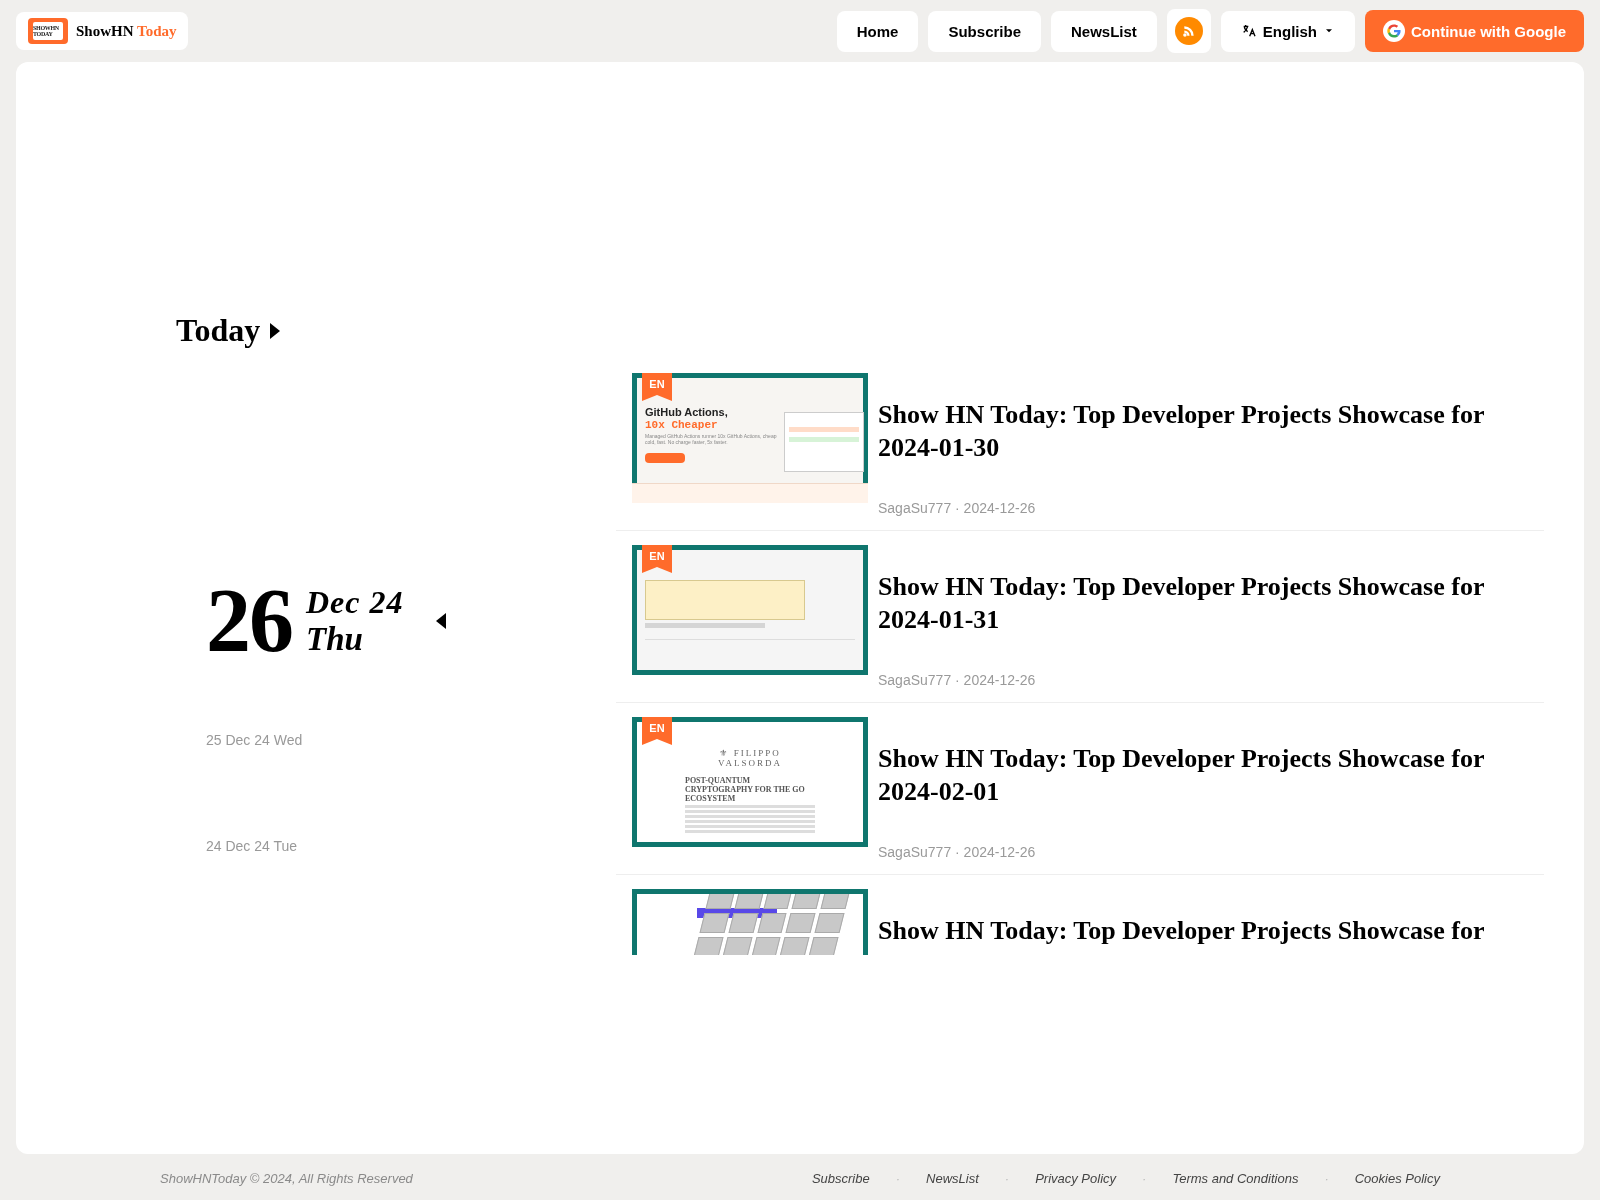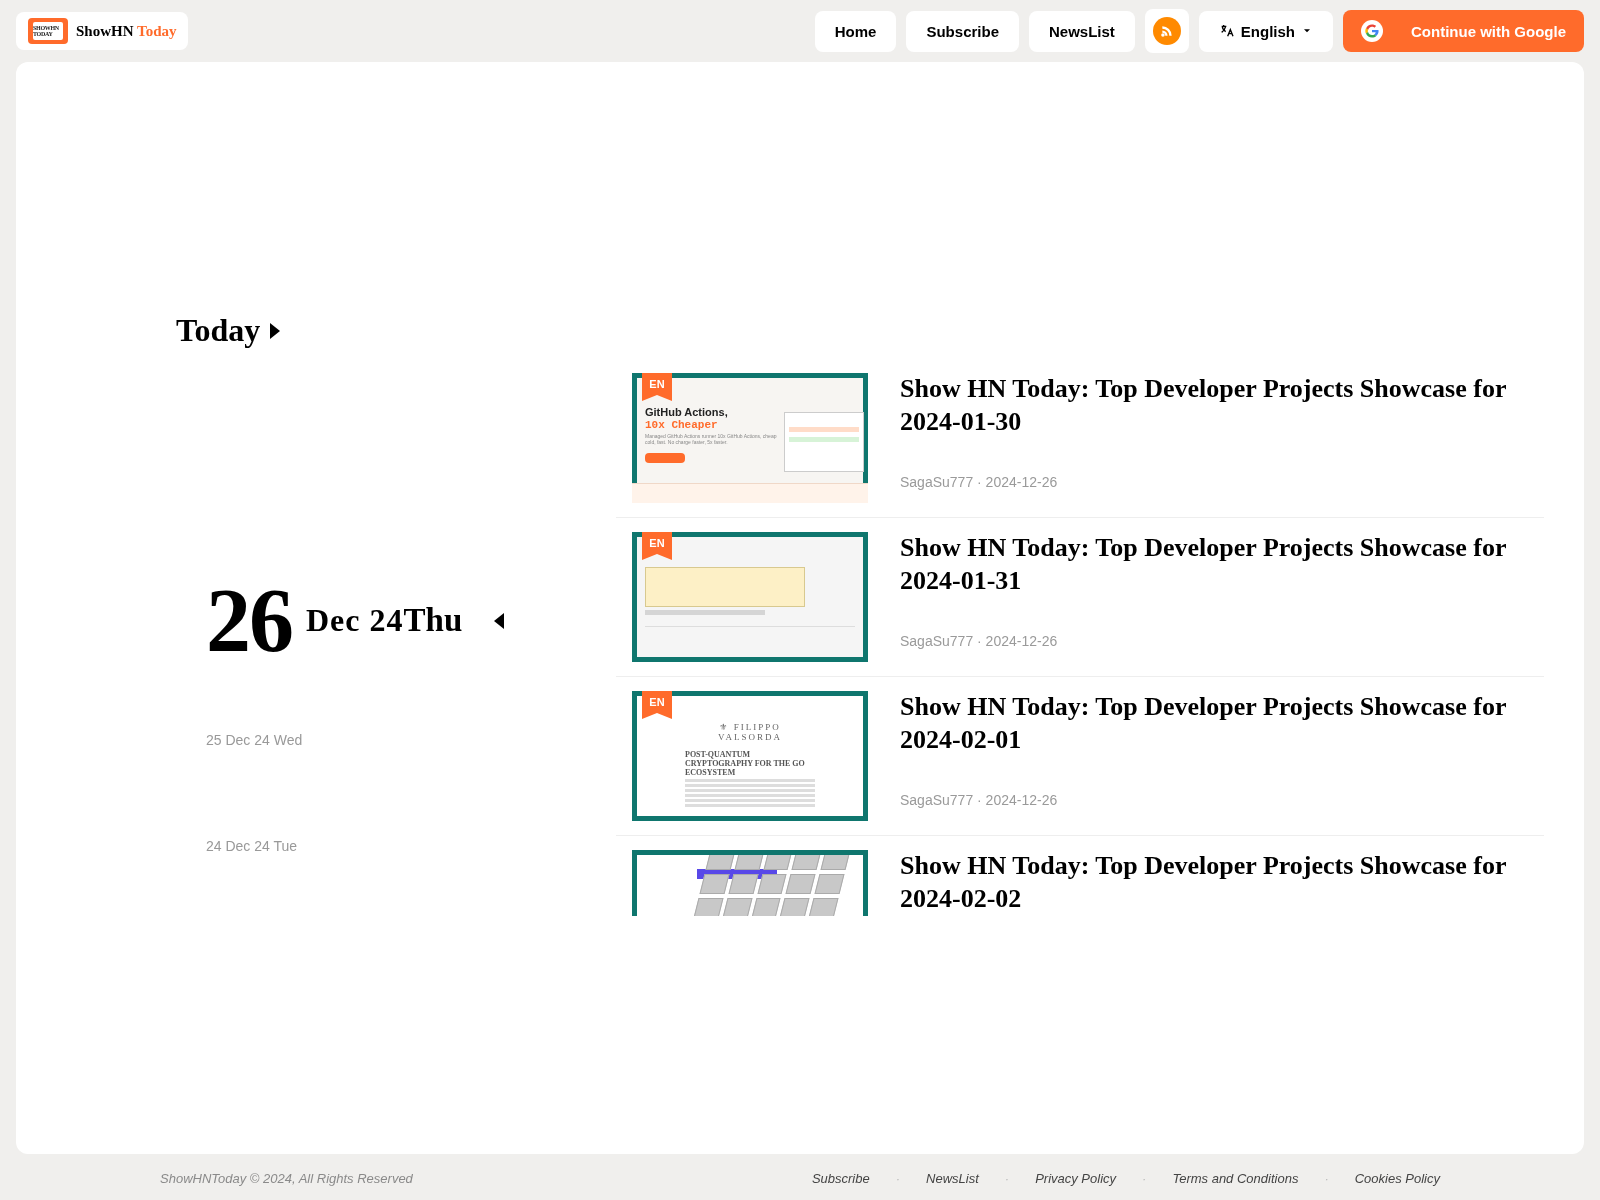--- a/index.html
+++ b/index.html
@@ -53,21 +53,21 @@
       display:flex; align-items:center; justify-content:center; border:none; cursor:pointer;
     }
     .rss-dot {
       width: 28px; height: 28px; border-radius: 50%; background: #ff8a00;
       display:flex; align-items:center; justify-content:center;
     }
     .lang-pill { display:flex; align-items:center; gap:6px; }
     .google-btn {
       background: #ff6b2b; color:#fff; border-radius: 8px; padding: 10px 18px;
       font-size:15px; font-weight:700; border:none; cursor:pointer;
-      display:flex; align-items:center; gap:28px;
+      display:flex; align-items:center; gap:6px;
     }
     .g-circle { width:22px; height:22px; border-radius:50%; background:#fff; display:flex; align-items:center; justify-content:center; }
 
     
     .card {
       background: #fff;
       margin: 0 16px 16px 16px;
       border-radius: 12px;
       height: 1092px;
       padding: 40px;
@@ -90,56 +90,56 @@
       cursor: pointer;
     }
 
     .content-row { display:flex; margin-top: 70px; }
 
     .date-col {
       width: 560px; padding-left: 150px; position: relative;
     }
     .big-date { display:flex; align-items:center; gap: 14px; margin-top: 150px; }
     .big-num { font-size: 90px; font-weight: 700; letter-spacing: -2px; }
-    .my-col { display:flex; flex-direction:row; }
+    .my-col { display:flex; flex-direction:column;font-style:italic; }
     .month-year { font-size: 32px; font-weight: 700; letter-spacing: 1px; }
     .dow { font-size: 33px; font-weight: 700; }
     .date-arrow { margin-left: 18px; }
 
     .prev-dates { margin-top: 60px; text-align: left; padding-right: 40px; }
     .prev-date-item {
       color: #999; font-size: 14px; font-family: -apple-system, Arial, sans-serif;
       margin-bottom: 90px; cursor: pointer;
     }
 
     
     .articles-col { flex: 1; margin-top: -60px; }
     .article-row {
-      display:flex; gap: 32px; padding: 14px 16px; border-bottom: 1px solid #eee;
+      display:flex; gap: 10px; padding: 14px 16px; border-bottom: 1px solid #eee;
     }
     .article-row:last-child { border-bottom: none; }
     .thumb-wrap { position: relative; width: 236px; height: 130px; }
     .thumb {
       width: 236px; height: 130px; background: #f7f5f2; border: 5px solid #0f766e;
       display:flex; flex-direction:column; align-items:flex-start; justify-content:flex-start;
       padding: 8px; font-size: 8px; color:#555; font-family: Arial, sans-serif;
       overflow: hidden;
     }
     .en-ribbon {
       position:absolute; top:0; left:10px; width:30px; height:22px;
       background:#ff6b2b; color:#fff; font-size:11px; font-weight:700;
       display:flex; align-items:center; justify-content:center;
       font-family: Arial, sans-serif;
     }
     .en-ribbon::after {
       content:''; position:absolute; bottom:-6px; left:0;
       border-left: 15px solid #ff6b2b; border-right: 15px solid #ff6b2b;
       border-bottom: 6px solid transparent;
     }
-    .article-meta { flex:1; }
+    .article-meta { flex:1;margin-top:26px; }
     .article-title {
       font-size: 26px; font-weight: 700; line-height: 1.25em; cursor: pointer;
     }
     .article-byline {
       margin-top: 36px; color:#9a9a9a; font-size: 14px;
       font-family: -apple-system, Arial, sans-serif;
     }
 
     
     .thumb1-h { font-size: 11px; font-weight:700; color:#222; margin-top: 20px; }

